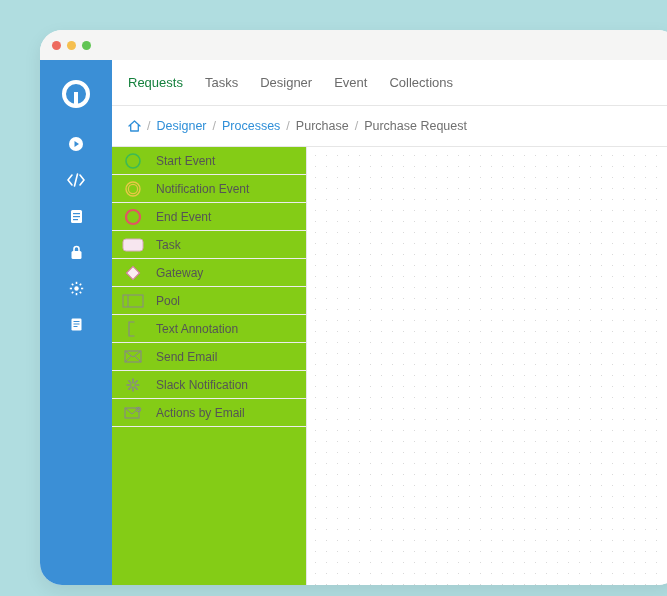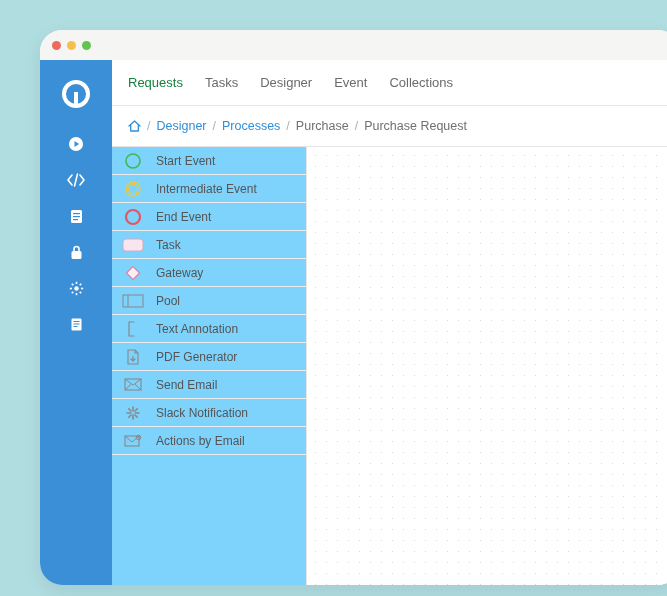--- a/index.html
+++ b/index.html
@@ -94,21 +94,21 @@
   .breadcrumb .home { color: #2f8fd8; cursor: pointer; display:flex; align-items:center; }
 
   .workspace {
     flex: 1;
     display: flex;
     border-top: 1px solid #e6e6e6;
     min-height: 0;
   }
   .palette {
     width: 195px;
-    background: #7dd3fc;
+    background: #84cc16;
     border-right: 1px solid #e6e6e6;
   }
   .palette-item {
     height: 28px;
     display: flex;
     align-items: center;
     border-bottom: 1px solid #ececec;
     padding-left: 10px;
     gap: 12px;
     cursor: grab;
@@ -233,21 +233,21 @@
             <span>Start Event</span>
           </div>
 
           <div class="palette-item">
             <span class="pic">
               <svg width="18" height="18" viewBox="0 0 18 18">
                   <circle cx="9" cy="9" r="7" fill="none" stroke="#e9c846" stroke-width="1.4"></circle>
                   <circle cx="9" cy="9" r="4.6" fill="none" stroke="#e9c846" stroke-width="1.2"></circle>
                 </svg>
             </span>
-            <span>Intermediate Event</span>
+            <span>Notification Event</span>
           </div>
 
           <div class="palette-item">
             <span class="pic">
               <svg width="18" height="18" viewBox="0 0 18 18">
                   <circle cx="9" cy="9" r="7" fill="none" stroke="#e25563" stroke-width="2.2"></circle>
                 </svg>
             </span>
             <span>End Event</span>
           </div>
@@ -282,30 +282,20 @@
 
           <div class="palette-item">
             <span class="pic">
               <svg width="14" height="16" viewBox="0 0 14 16">
                   <path d="M8 1 H3 V15 H8" fill="none" stroke="#888" stroke-width="1.2" stroke-linecap="round"></path>
                 </svg>
             </span>
             <span>Text Annotation</span>
           </div>
 
-          <div class="palette-item">
-            <span class="pic">
-              <svg width="14" height="16" viewBox="0 0 14 16">
-                  <path d="M2 1 H9 L12 4 V15 H2 Z" fill="none" stroke="#888" stroke-width="1.1"></path>
-                  <path d="M9 1 V4 H12" fill="none" stroke="#888" stroke-width="1.1"></path>
-                  <path d="M7 7 V12 M4.8 9.8 L7 12 L9.2 9.8" fill="none" stroke="#888" stroke-width="1.1" stroke-linecap="round" stroke-linejoin="round"></path>
-                </svg>
-            </span>
-            <span>PDF Generator</span>
-          </div>
 
           <div class="palette-item">
             <span class="pic">
               <svg width="18" height="13" viewBox="0 0 18 13">
                   <rect x="1" y="1" width="16" height="11" fill="none" stroke="#888" stroke-width="1.1"></rect>
                   <path d="M1 1 L9 7 L17 1 M1 12 L7 6.3 M17 12 L11 6.3" fill="none" stroke="#888" stroke-width="1"></path>
                 </svg>
             </span>
             <span>Send Email</span>
           </div>

